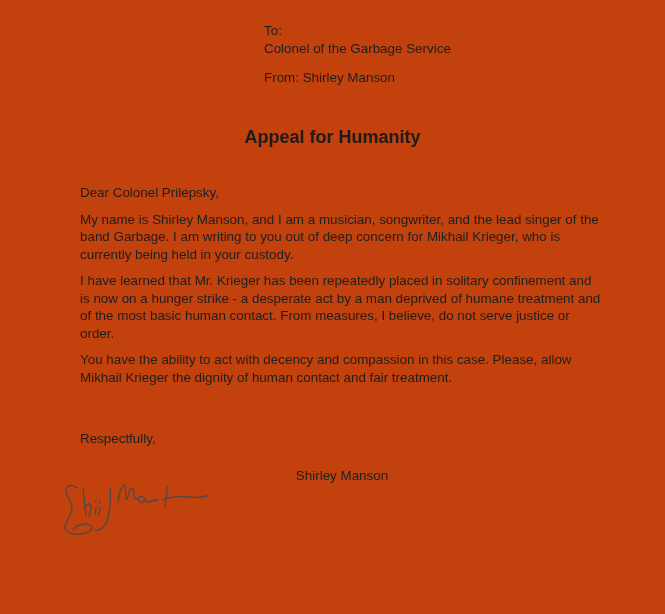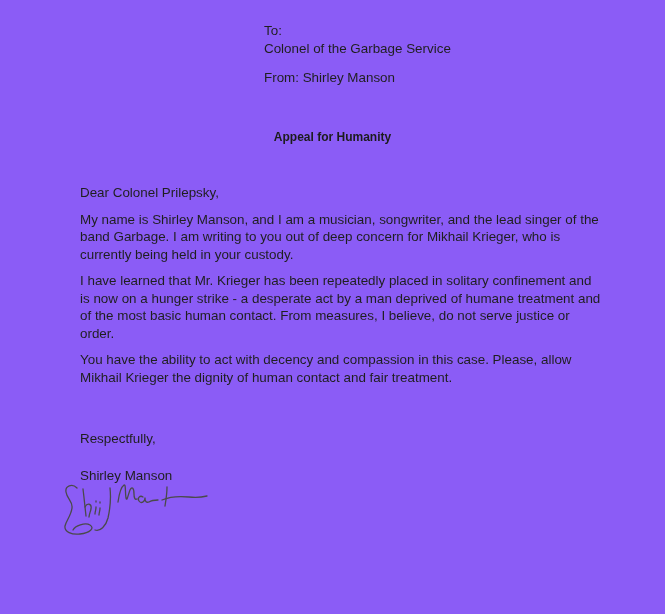--- a/index.html
+++ b/index.html
@@ -5,47 +5,47 @@
   * { margin: 0; padding: 0; box-sizing: border-box; }
   html, body { background: #ffffff; }
   body {
     width: 665px; height: 614px;
     overflow: hidden;
     font-family: "Liberation Sans", "DejaVu Sans", sans-serif;
   }
   .page {
     position: relative;
     width: 665px; height: 614px;
-    background: #8b5cf6;
+    background: #c2410c;
     color: #1f1f1f;
     font-size: 13.4px;
     line-height: 17.5px;
   }
   .letter-header {
     position: absolute;
     left: 264px; top: 22px;
   }
   .letter-header p { margin: 0 0 12px 0; }
   .letter-title {
     position: absolute;
     left: 0; top: 129px; width: 665px;
     text-align: center;
-    font-size: 12px;
+    font-size: 18px;
     line-height: 17.5px;
     font-weight: 700;
     color: #1c1c1c;
   }
   .letter-body {
     position: absolute;
     left: 68px; top: 184px;
     width: 536px;
   }
   .letter-body p { margin: 0 0 9px 12px; }
   .closing { margin-top: 44px !important; margin-bottom: 19px !important; }
-  .signer { margin-bottom: 0 !important; }
+  .signer { margin-bottom: 0 !important; text-align: center; }
   .signature-wrap {
     margin: -1px 0 0 -5px;
     width: 152px; height: 60px;
   }
   .signature-wrap svg { display: block; }
   .sig-stroke {
     fill: none;
     stroke: #4a4a4a;
     stroke-width: 1.3;
     stroke-linecap: round;

